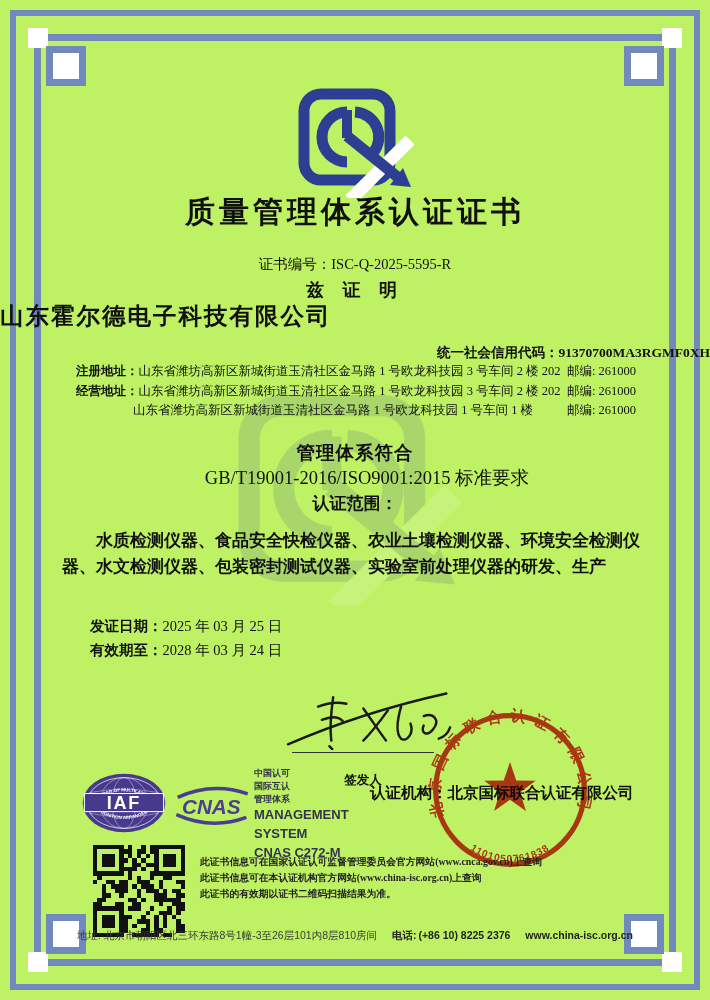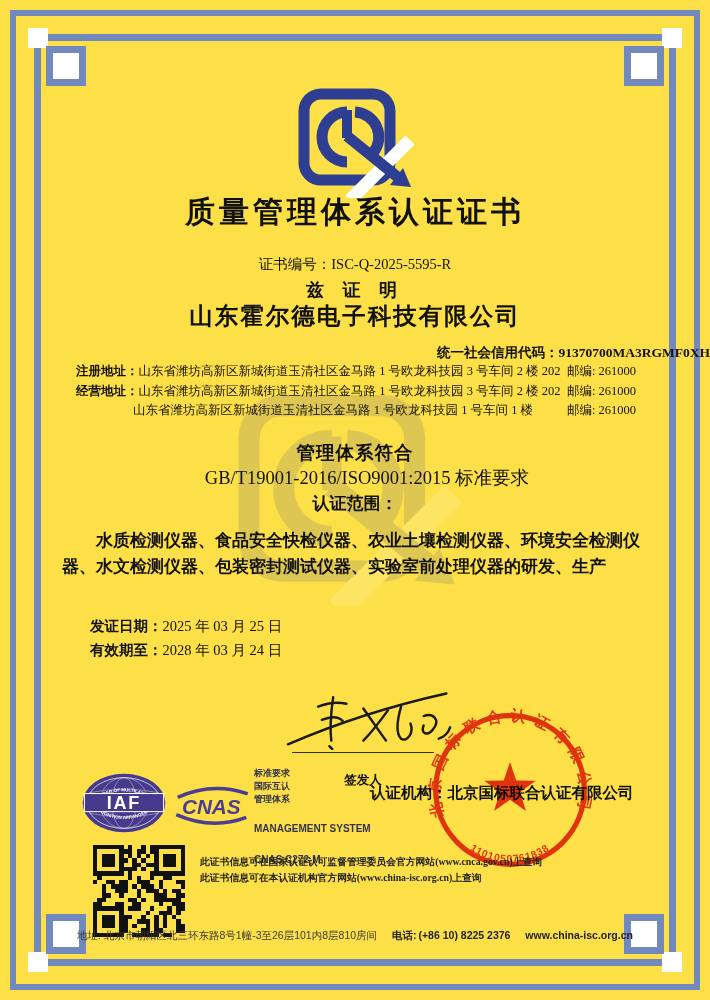--- a/index.html
+++ b/index.html
@@ -1,38 +1,38 @@
 <!DOCTYPE html>
 <html style="--accent_blue: #7289be; --logo_blue: #2e3e92; --seal_red: #df2a1c; --iaf_purple: #473a8c; --cnas_purple: #4b3e92;"><head>
 <meta charset="utf-8">
 <style>
   :root{
     --accent_blue:#7289be; --logo_blue:#2e3e92; --seal_red:#df2a1c;
     --iaf_purple:#473a8c; --cnas_purple:#4b3e92;
   }
   html,body{margin:0;padding:0;background:#fff;}
-  .page{position:relative;width:710px;height:1000px;background:#fde047;overflow:hidden;
+  .page{position:relative;width:710px;height:1000px;background:#bef264;overflow:hidden;
         font-family:"Liberation Serif","DejaVu Serif",serif;color:#111;}
   .abs{position:absolute;}
   
   .border-outer{position:absolute;inset:10px;border:6px solid var(--accent_blue);}
   .border-inner{position:absolute;inset:34px;border:7px solid var(--accent_blue);}
   .patch{position:absolute;width:20px;height:20px;background:#fff;}
   .patch.tl{left:28px;top:28px}.patch.tr{right:28px;top:28px}
   .patch.bl{left:28px;bottom:28px}.patch.br{right:28px;bottom:28px}
   .knot{position:absolute;width:26px;height:26px;border:7px solid var(--accent_blue);background:#fff;}
   .knot.tl{left:46px;top:46px}.knot.tr{right:46px;top:46px}
   .knot.bl{left:46px;bottom:46px}.knot.br{right:46px;bottom:46px}
   
   .logo-main{left:292px;top:86px;width:132px;height:112px;color:var(--logo_blue);}
   .watermark{left:226px;top:390px;width:254px;height:216px;color:var(--logo_blue);opacity:.15;}
   .title{left:0;top:192px;width:100%;text-align:center;font-size:30px;font-weight:bold;letter-spacing:4px;}
   .certno{left:0;top:255px;width:100%;text-align:center;font-size:14.5px;}
   .hereby{left:0;top:278px;width:100%;text-align:center;font-size:18px;font-weight:bold;letter-spacing:7px;}
-  .company{left:0;top:300px;width:100%;text-align:center;font-size:23.5px;font-weight:bold;letter-spacing:2px;}
+  .company{left:0;top:300px;width:100%;font-size:23.5px;font-weight:bold;letter-spacing:2px;}
   .credit{left:0;top:344px;width:100%;text-align:right;font-size:13.5px;font-weight:bold;}
   .addr-block{left:76px;top:362px;width:560px;font-size:12.5px;line-height:19.5px;}
   .addr-row{display:flex;align-items:baseline;}
   .alabel{font-weight:bold;white-space:nowrap;}
   .avalue{white-space:nowrap;}
   .avalue.indent{margin-left:57px;}
   .azip{margin-left:auto;white-space:nowrap;}
   .azip .z{margin-left:3px;}
   .system{left:0;top:440px;width:100%;text-align:center;font-size:18.5px;font-weight:bold;letter-spacing:1px;}
   .standard{left:0;top:465px;width:100%;text-align:center;font-size:18.5px;padding-left:12px;}
@@ -40,21 +40,21 @@
   .scope{left:62px;top:528px;width:586px;font-size:17px;font-weight:bold;line-height:1.5;text-indent:2em;}
   .dates{left:90px;top:615px;font-size:14.5px;line-height:1.65;}
   .dates b{font-weight:bold;}
   .sig-svg{left:278px;top:684px;width:182px;height:66px;}
   .sig-line{left:292px;top:752px;width:142px;border-top:1.5px solid #333;}
   .signer{left:292px;top:757px;width:142px;text-align:center;font-size:12.5px;font-weight:bold;margin-top:15px;}
   .iaf{left:80px;top:772px;width:88px;height:62px;color:var(--iaf_purple);}
   .cnas{left:172px;top:781px;width:80px;height:50px;color:var(--cnas_purple);}
   .mark-text{left:254px;top:767px;width:130px;font-family:"Liberation Sans",sans-serif;line-height:1.45;color:#33334d;}
   .mark-text .cn{font-size:9px;font-weight:bold;}
-  .mark-text .en{font-size:10px;font-weight:bold;margin-top:16px;}
+  .mark-text .en{font-size:13px;font-weight:bold;}
   .authority{left:370px;top:783px;font-size:15.5px;font-weight:bold;white-space:nowrap;
              font-family:"Liberation Sans",sans-serif;}
   .seal{left:428px;top:708px;width:164px;height:164px;color:var(--seal_red);
         mix-blend-mode:multiply;opacity:.92;}
   .qr{left:93px;top:845px;width:92px;height:92px;}
   .qr svg{width:100%;height:100%;fill:#111;}
   .notes{left:200px;top:854px;width:460px;font-size:9.8px;font-weight:bold;line-height:1.62;color:#222;}
   .footer{left:0;right:0;top:929px;text-align:center;font-family:"Liberation Sans",sans-serif;
           font-size:10.5px;color:#3a3a3a;white-space:nowrap;}
   .footer .lbl{margin-right:3px;}
@@ -170,21 +170,21 @@
     <text x="50" y="42.5" font-size="21" font-weight="bold" fill="#fff" text-anchor="middle" letter-spacing="2">IAF</text>
   </svg>
 
   <svg class="abs cnas" viewBox="0 0 112 56">
     <path d="M 8,16 Q 56,-6 106,11" fill="none" stroke="currentColor" stroke-width="5"></path>
     <path d="M 6,40 Q 56,62 104,44" fill="none" stroke="currentColor" stroke-width="5"></path>
     <text x="55" y="39" font-size="29" font-weight="bold" font-style="italic" fill="currentColor" text-anchor="middle">CNAS</text>
   </svg>
 
   <div class="abs mark-text">
-    <div class="cn">标准要求</div>
+    <div class="cn">中国认可</div>
     <div class="cn">国际互认</div>
     <div class="cn">管理体系</div>
     <div class="en">MANAGEMENT SYSTEM</div>
     <div class="en">CNAS C272-M</div>
   </div>
 
   <div class="abs authority">
     <span>认证机构：</span><span>北京国标联合认证有限公司</span>
   </div>
 
@@ -436,20 +436,21 @@
         <rect x="12" y="20" width="1" height="1"></rect>
         <rect x="13" y="20" width="1" height="1"></rect>
         <rect x="14" y="20" width="1" height="1"></rect>
         <rect x="16" y="20" width="1" height="1"></rect>
         <rect x="17" y="20" width="1" height="1"></rect>
       </svg>
   </div>
   <div class="abs notes">
     <div>此证书信息可在国家认证认可监督管理委员会官方网站(www.cnca.gov.cn)上查询</div>
     <div>此证书信息可在本认证机构官方网站(www.china-isc.org.cn)上查询</div>
+    <div>此证书的有效期以证书二维码扫描结果为准。</div>
   </div>
 
   <div class="abs footer">
     <span class="lbl">地址:</span><span>北京市朝阳区北三环东路8号1幢-3至26层101内8层810房间</span>
     <span class="strong">电话:</span><span class="strong" style="margin-left:2px">(+86 10) 8225 2376</span>
     <span class="site">www.china-isc.org.cn</span>
   </div>
 
 </div>
 

